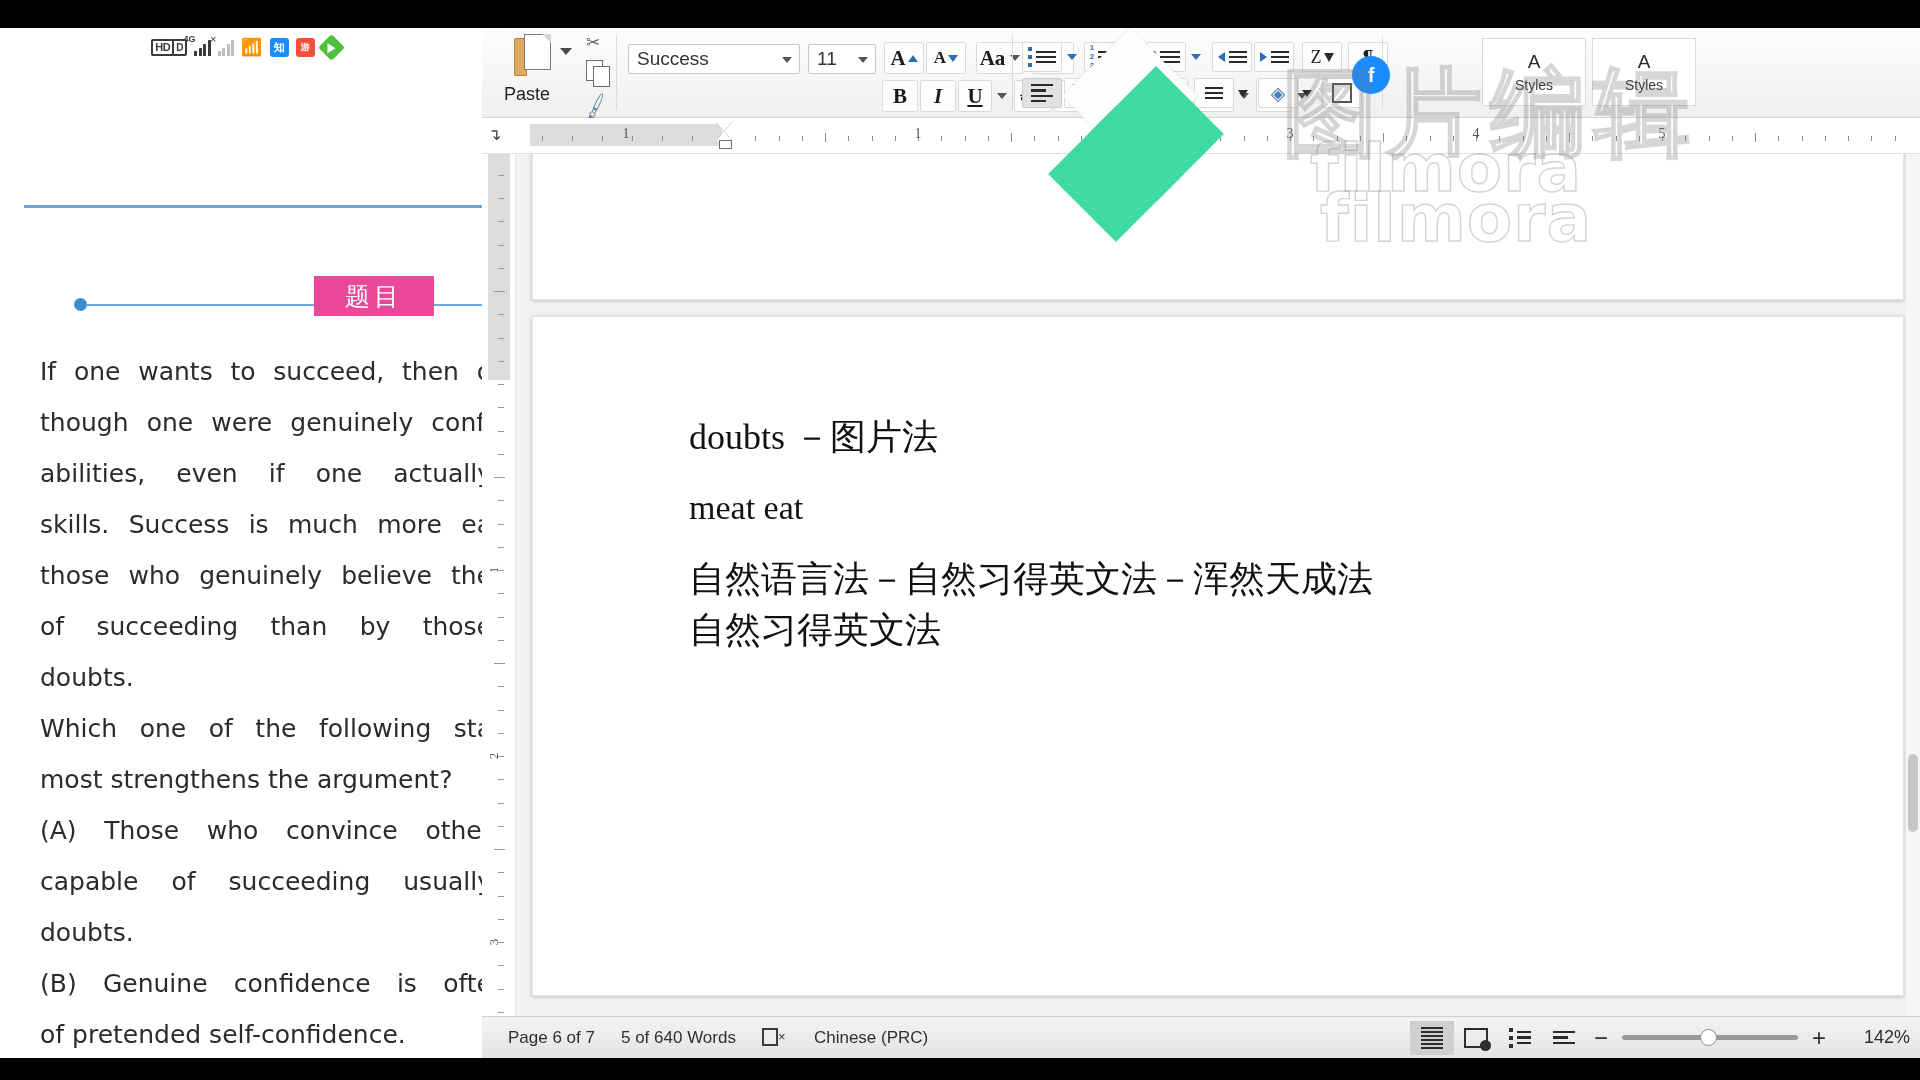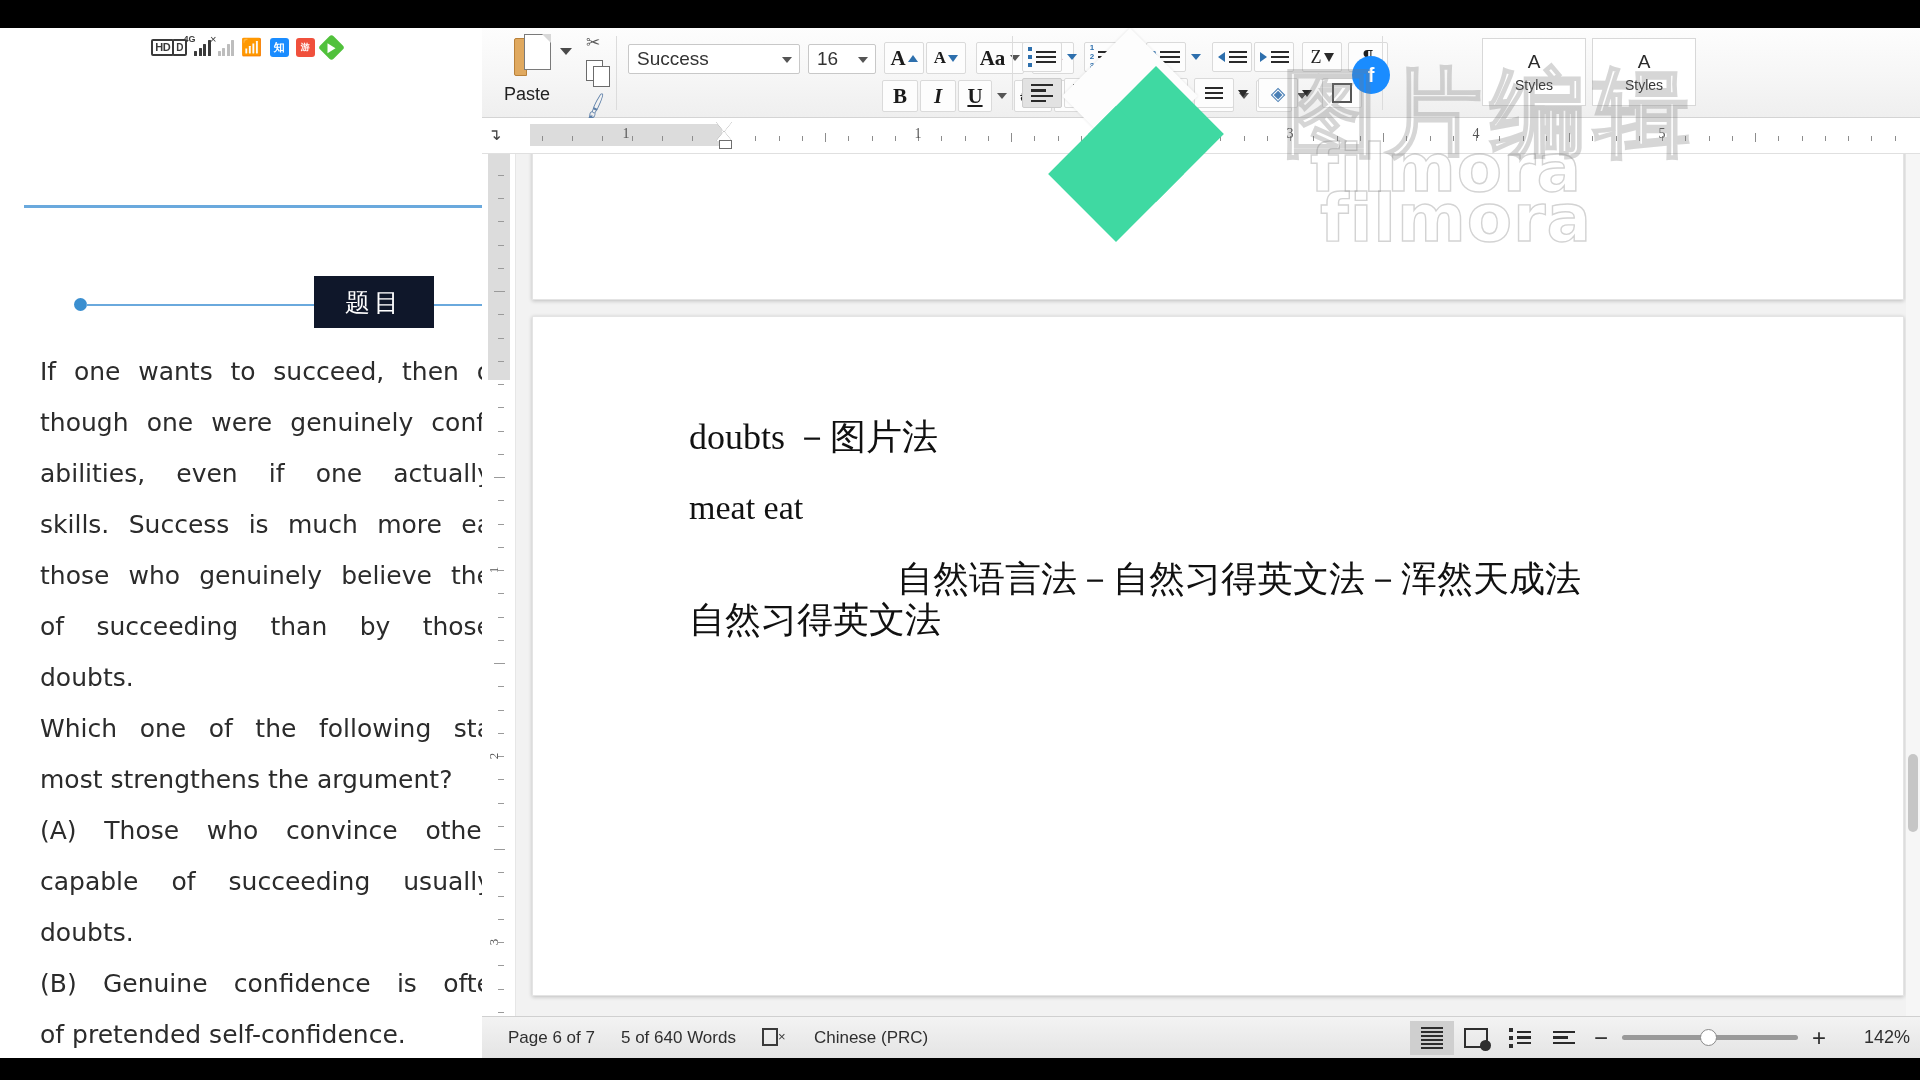--- a/index.html
+++ b/index.html
@@ -81,22 +81,22 @@
   }
   .sr-dot {
     position: absolute; left: 74px; top: 22px; width: 13px; height: 13px;
     border-radius: 50%; background: #3b8fd0;
   }
   .sr-line {
     position: absolute; left: 86px; top: 27.5px; width: 229px; height: 2px;
     background: #6aa9dd;
   }
   .sr-chip {
-    position: absolute; left: 314px; top: 0px; height: 52px; min-width: 120px;
-    background: #0f172a; color: #fff;
+    position: absolute; left: 314px; top: 0px; height: 40px; min-width: 120px;
+    background: #ec4899; color: #fff;
     display: flex; align-items: center; justify-content: center;
     font-size: 25px; letter-spacing: 4px; padding: 0 20px;
     font-family: Liberation Serif, serif;
   }
   .sr-line2 {
     position: absolute; left: 434px; top: 27.5px; width: 60px; height: 2px;
     background: #6aa9dd;
   }
 
   .passage {
@@ -328,21 +328,21 @@
   .page-a { top: -150px; height: 296px; }
   .page-b { top: 162px; height: 680px; }
   .doc-body { position: absolute; left: 156px; top: 102px; width: 1100px; }
   .doc-line {
     font-family: "Liberation Serif", "DejaVu Serif", serif;
     font-size: 34px; color: #111; line-height: 1.0;
     margin-bottom: 36px; white-space: nowrap;
   }
   .doc-line.cjk { font-size: 36px; }
   .sel { background: #cfdcf0; }
-  .tight { margin-bottom: 5px; text-align: center; }
+  .tight { margin-bottom: 15px; }
 
   
   .vscroll {
     position: absolute; right: 0; top: 126px; width: 14px; height: 862px;
     background: #f6f6f6;
   }
   .vthumb {
     position: absolute; right: 2px; top: 600px; width: 10px; height: 78px;
     background: #c6c6c6; border-radius: 5px;
   }
@@ -479,21 +479,21 @@
         <span class="clip-brush">🖌</span>
       </div>
       <span class="rb-sep" style="left:134px"></span>
 
       <div class="rb-group font-grp">
         <div class="font-name">
           <span>Success</span>
           <span class="cv"></span>
         </div>
         <div class="font-size">
-          <span>16</span>
+          <span>11</span>
           <span class="cv"></span>
         </div>
 
         <div class="btn fb grow-a">
           <span class="fb-txt">A</span>
           <span class="tri-up"></span>
         </div>
         <div class="btn fb shrink-a">
           <span class="fb-txt" style="font-size:17px">A</span>
           <span class="tri-dn"></span>

